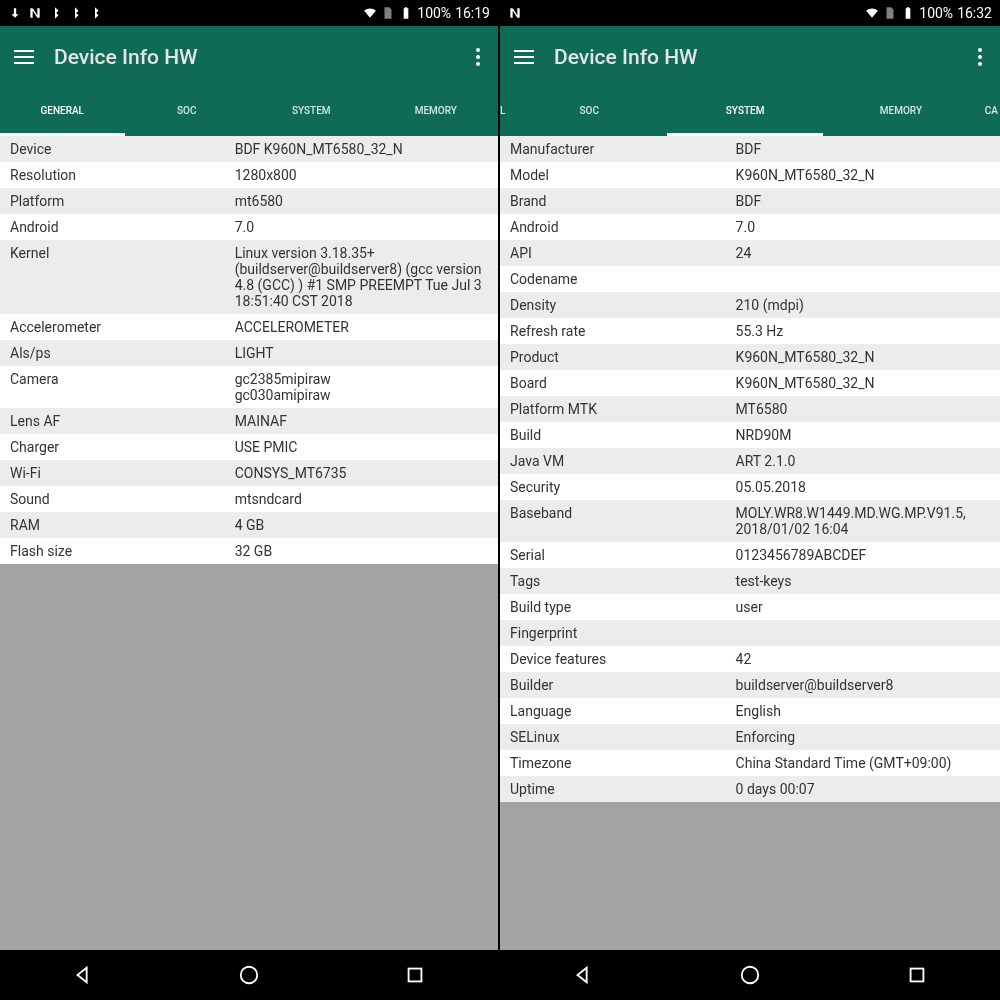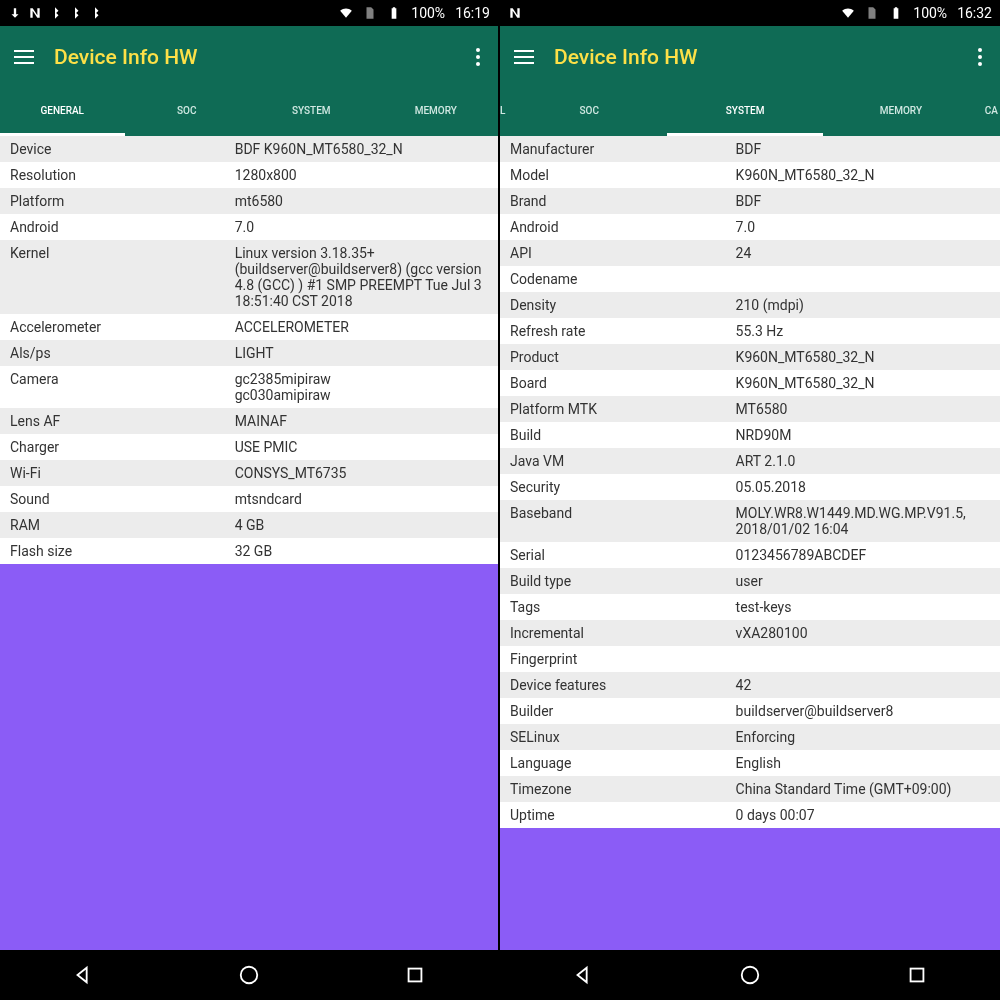--- a/index.html
+++ b/index.html
@@ -23,25 +23,25 @@
     height: 26px;
     background: #000;
     color: #fff;
     display: flex;
     align-items: center;
     padding: 0 8px;
     font-size: 14px;
     justify-content: space-between;
   }
   .status-left { display: flex; align-items: center; gap: 6px; }
-  .status-right { display: flex; align-items: center; gap: 10px; }
+  .status-right { display: flex; align-items: center; gap: 4px; }
   .status-icon { width:14px; height:14px; fill:#fff;}
   .app-bar {
     background: #0f6b55;
-    color: #fde047;
+    color: #e5e5e5;
     height: 62px;
     display: flex;
     align-items: center;
     padding: 0 14px;
     gap: 20px;
   }
   .hamburger { display:flex; flex-direction:column; gap:4px; cursor:pointer;}
   .hamburger span{ display:block; width:20px; height:2px; background:#fff;}
   .app-title { font-size: 21px; font-weight:500; flex:1;}
   .dots { display:flex; flex-direction:column; gap:3px; cursor:pointer; padding:4px;}
@@ -63,21 +63,21 @@
     align-items:center;
     justify-content:center;
     flex: 0 0 auto;
     white-space:nowrap;
     cursor:pointer;
     border-bottom: 3px solid transparent;
   }
   .tab.active { color:#fff; border-bottom-color:#fff;}
   .content {
     flex:1;
-    background:#8b5cf6;
+    background:#a3a3a3;
     overflow-y:auto;
     font-size:14px;
     color:#333;
   }
   .row {
     display:flex;
     padding: 5px 10px;
     min-height:26px;
     align-items:flex-start;
   }
@@ -323,49 +323,45 @@
       </div>
       <div class="row">
         <div class="label">Baseband</div>
         <div class="value">MOLY.WR8.W1449.MD.WG.MP.V91.5, 2018/01/02 16:04</div>
       </div>
       <div class="row">
         <div class="label">Serial</div>
         <div class="value">0123456789ABCDEF</div>
       </div>
       <div class="row">
+        <div class="label">Tags</div>
+        <div class="value">test-keys</div>
+      </div>
+      <div class="row">
         <div class="label">Build type</div>
         <div class="value">user</div>
       </div>
       <div class="row">
-        <div class="label">Tags</div>
-        <div class="value">test-keys</div>
-      </div>
-      <div class="row">
-        <div class="label">Incremental</div>
-        <div class="value">vXA280100</div>
-      </div>
-      <div class="row">
         <div class="label">Fingerprint</div>
       </div>
       <div class="row">
         <div class="label">Device features</div>
         <div class="value">42</div>
       </div>
       <div class="row">
         <div class="label">Builder</div>
         <div class="value">buildserver@buildserver8</div>
       </div>
       <div class="row">
+        <div class="label">Language</div>
+        <div class="value">English</div>
+      </div>
+      <div class="row">
         <div class="label">SELinux</div>
         <div class="value">Enforcing</div>
-      </div>
-      <div class="row">
-        <div class="label">Language</div>
-        <div class="value">English</div>
       </div>
       <div class="row">
         <div class="label">Timezone</div>
         <div class="value">China Standard Time (GMT+09:00)</div>
       </div>
       <div class="row">
         <div class="label">Uptime</div>
         <div class="value">0 days 00:07</div>
       </div>
     </div>

